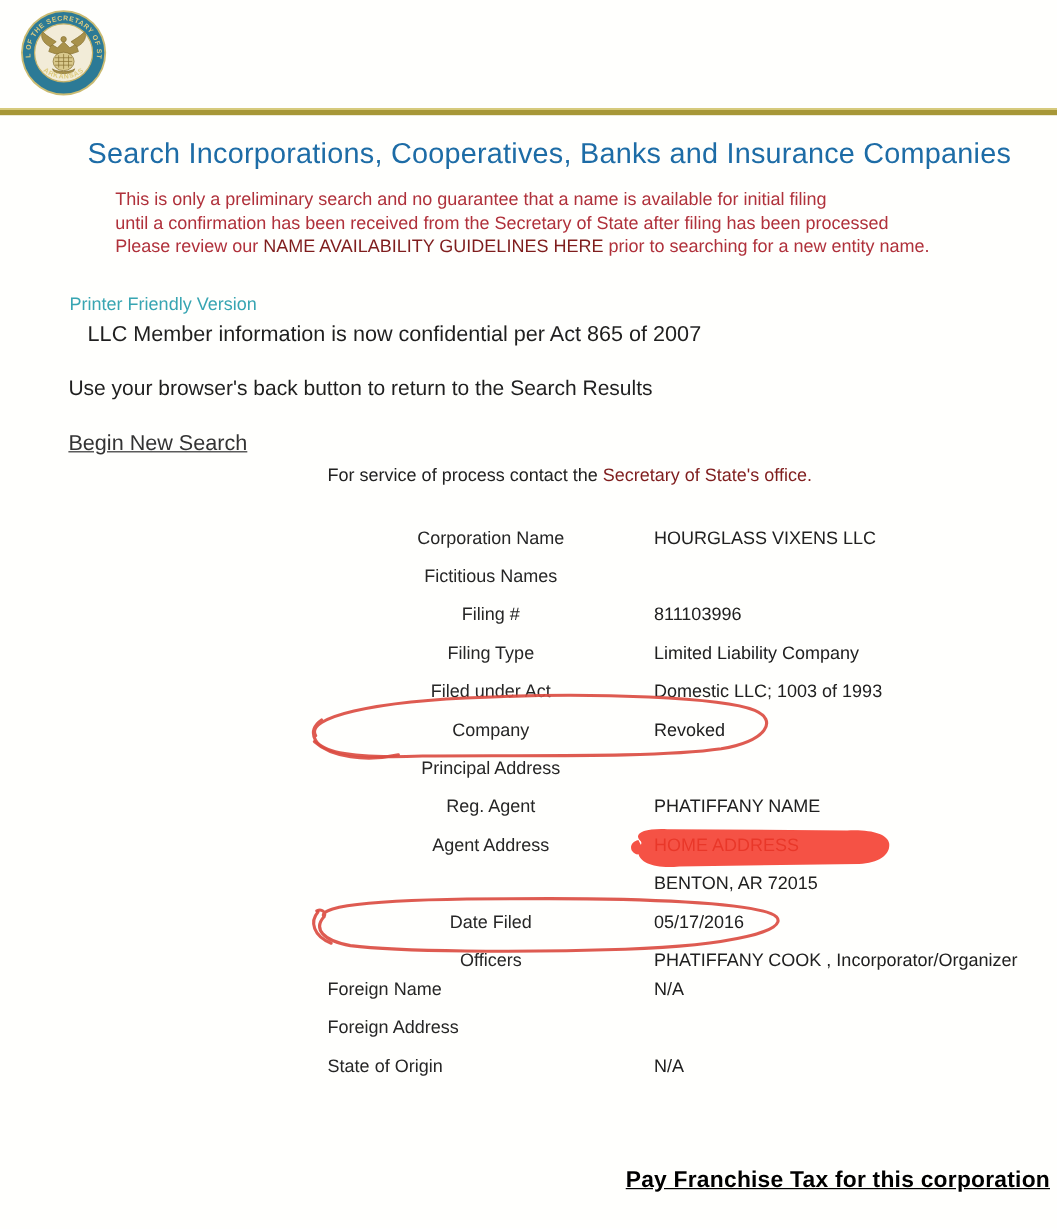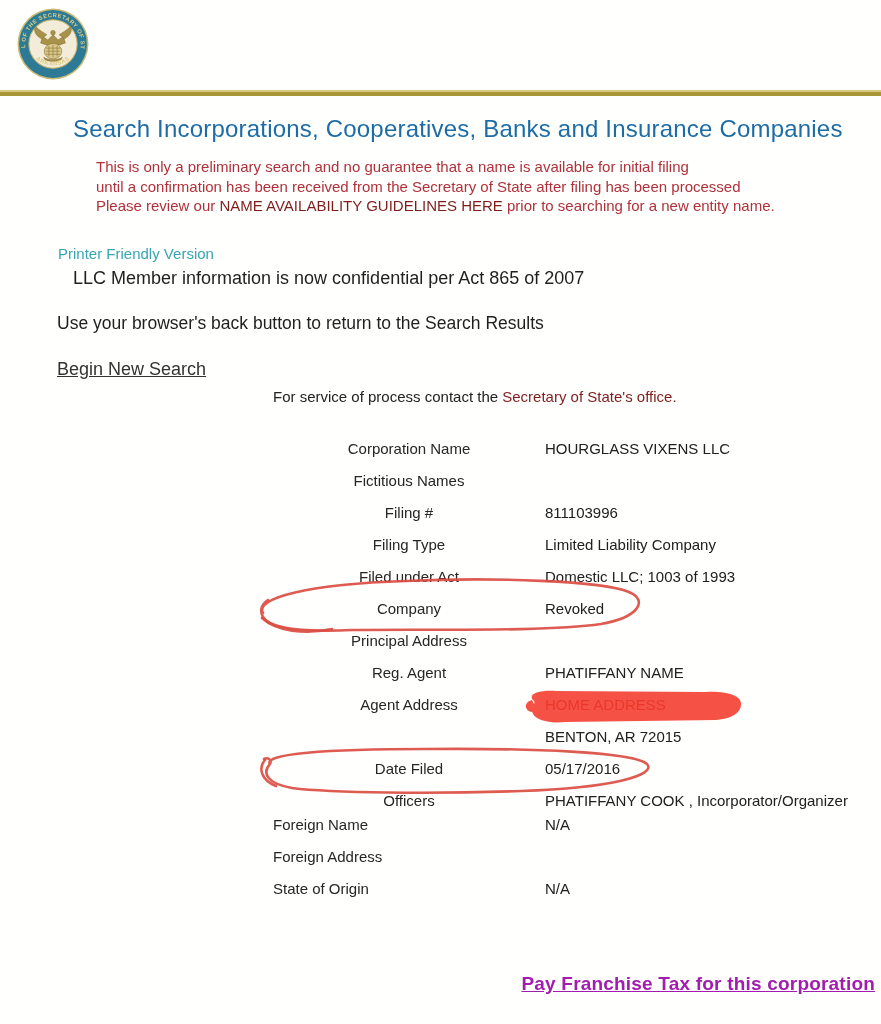--- a/index.html
+++ b/index.html
@@ -38,21 +38,21 @@
   .service { position:absolute; left:273px; top:388px; font-size:15px; color:#222; }
   
   .details { position:absolute; left:273px; top:440px; width:600px;text-align:center; }
   .foreign { position:absolute; left:273px; top:816px; width:600px; }
   .drow { display:flex; height:32px; align-items:flex-start; }
   .dlabel { width:272px; flex:0 0 272px; font-size:15px; color:#262626; }
   .dvalue { font-size:15px; color:#202020; white-space:nowrap; }
   .redacted { color:#9c231b; }
   .pay-tax {
     position:absolute; right:6px; top:973px;
-    font-size:19px; font-weight:bold; color:#a21caf;
+    font-size:19px; font-weight:bold; color:#000000;
     text-decoration:underline; cursor:pointer; letter-spacing:.2px;
   }
   
   .anno-overlay { position:absolute; left:0; top:0; width:881px; height:1024px; pointer-events:none; z-index:9; }
   .pen { fill:none; stroke:#db4d42; stroke-width:2.6; stroke-linecap:round; opacity:.92; }
   .marker { fill:#f43a2b; mix-blend-mode:multiply; opacity:.88; }
   
   .seal-ring-text { fill:#decb7e; font-size:5.6px; font-weight:bold; letter-spacing:.55px; }
 </style>
 </head>

